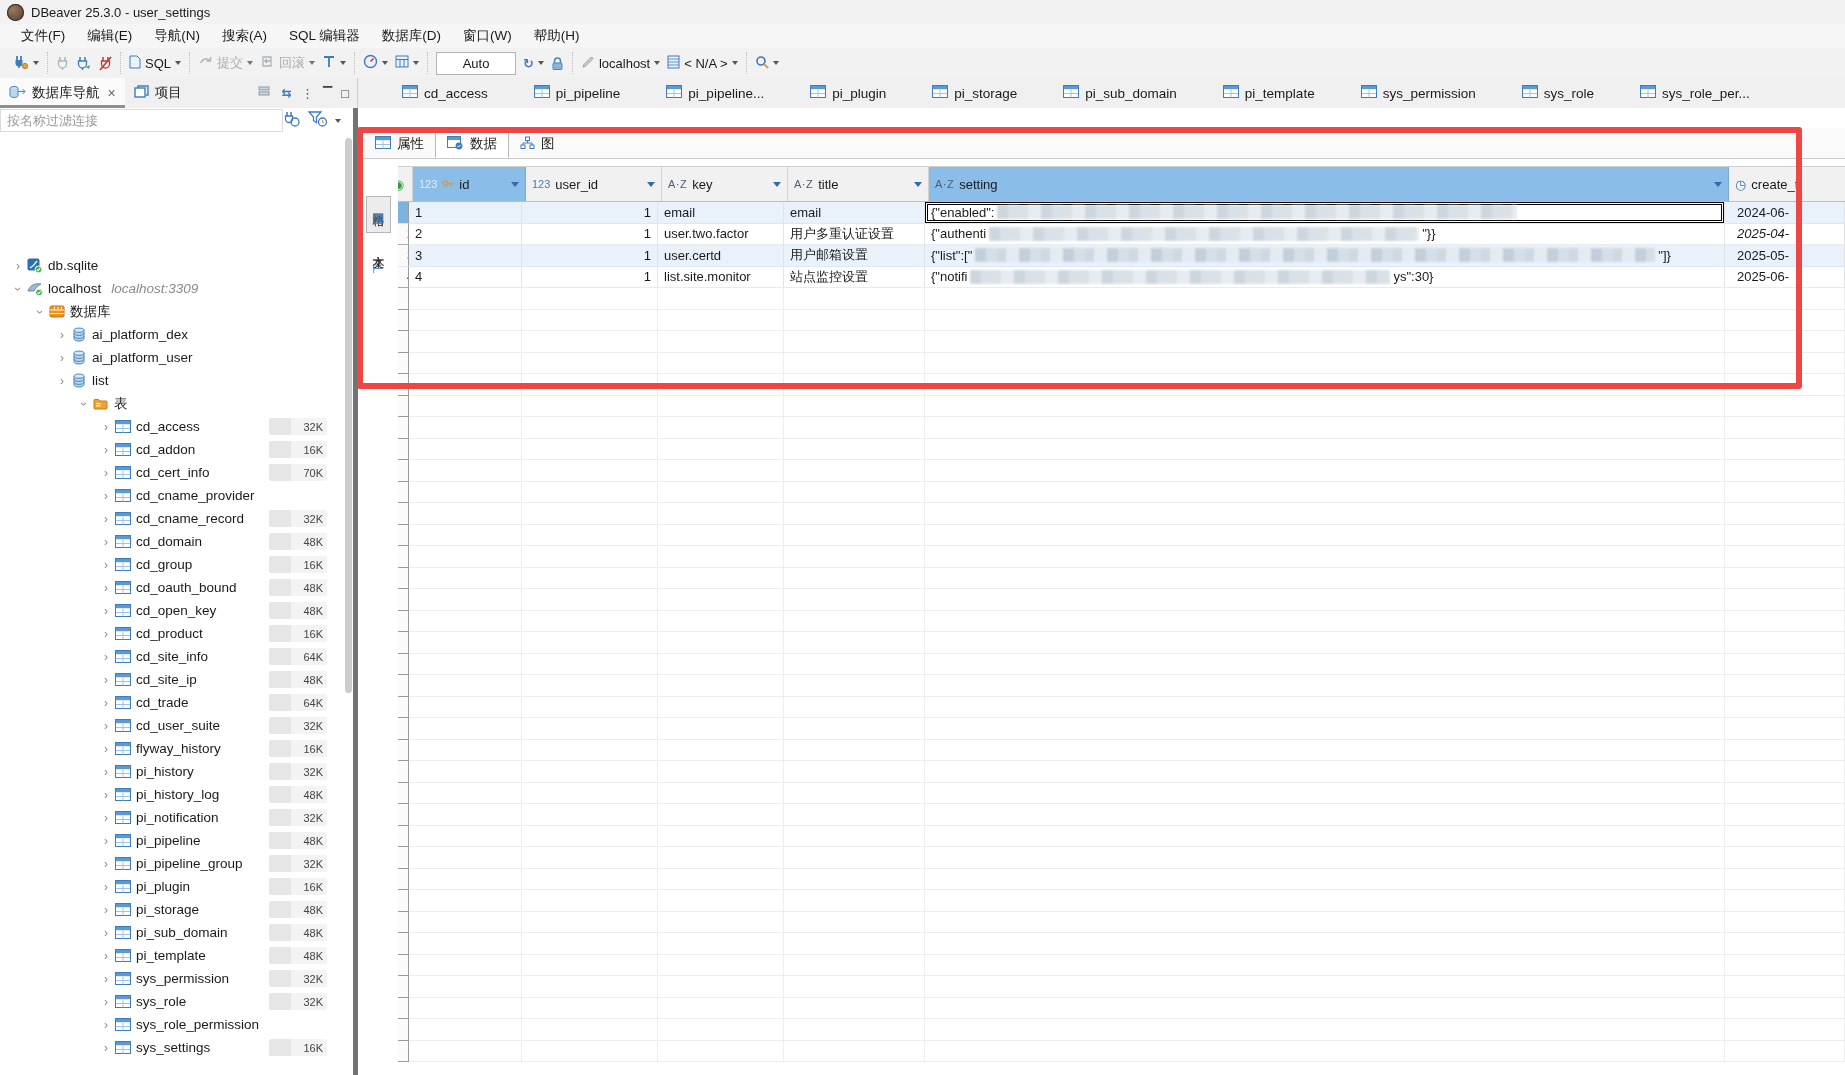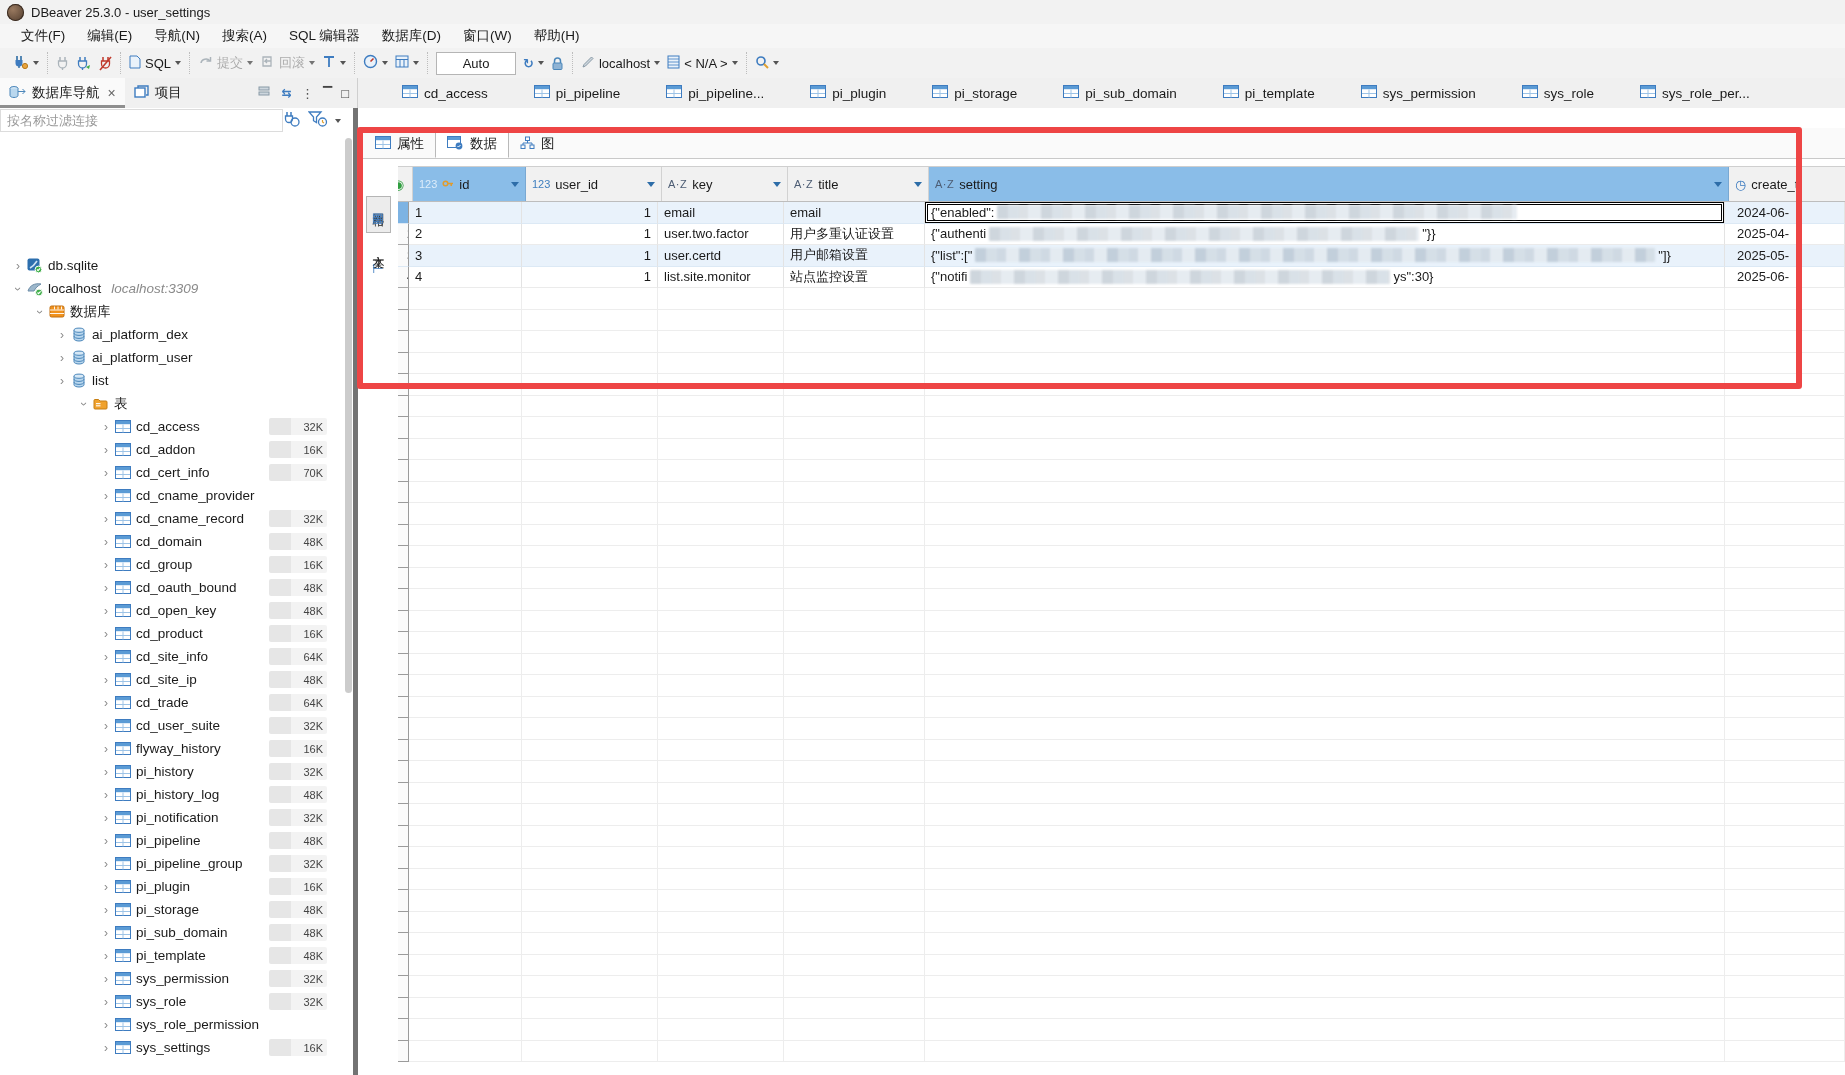--- a/index.html
+++ b/index.html
@@ -870,21 +870,21 @@
             <div class="gcell gnum">2</div>
             <div class="gcell" style="width: 113px; flex: 0 0 auto;">2</div>
             <div class="gcell num-r" style="width: 136px; flex: 0 0 auto;">1</div>
             <div class="gcell" style="width: 126px; flex: 0 0 auto;">user.two.factor</div>
             <div class="gcell" style="width: 141px; flex: 0 0 auto;">用户多重认证设置</div>
             <div class="gcell" style="width: 800px; flex: 0 0 auto;">
               <span>{"authenti</span>
               <span class="redact" style="width:430px"></span>
               <span>"}}</span>
             </div>
-            <div class="gcell" style="width: 120px; flex: 0 0 auto; padding-left: 12px;">2025-04-</div>
+            <div class="gcell" style="width: 120px; flex: 0 0 auto; padding-left: 12px; font-style: italic;">2025-04-</div>
           </div>
           <div class="grow stripe">
             <div class="gcell gnum">3</div>
             <div class="gcell" style="width: 113px; flex: 0 0 auto;">3</div>
             <div class="gcell num-r" style="width: 136px; flex: 0 0 auto;">1</div>
             <div class="gcell" style="width: 126px; flex: 0 0 auto;">user.certd</div>
             <div class="gcell" style="width: 141px; flex: 0 0 auto;">用户邮箱设置</div>
             <div class="gcell" style="width: 800px; flex: 0 0 auto;">
               <span>{"list":["</span>
               <span class="redact" style="width:680px"></span>

